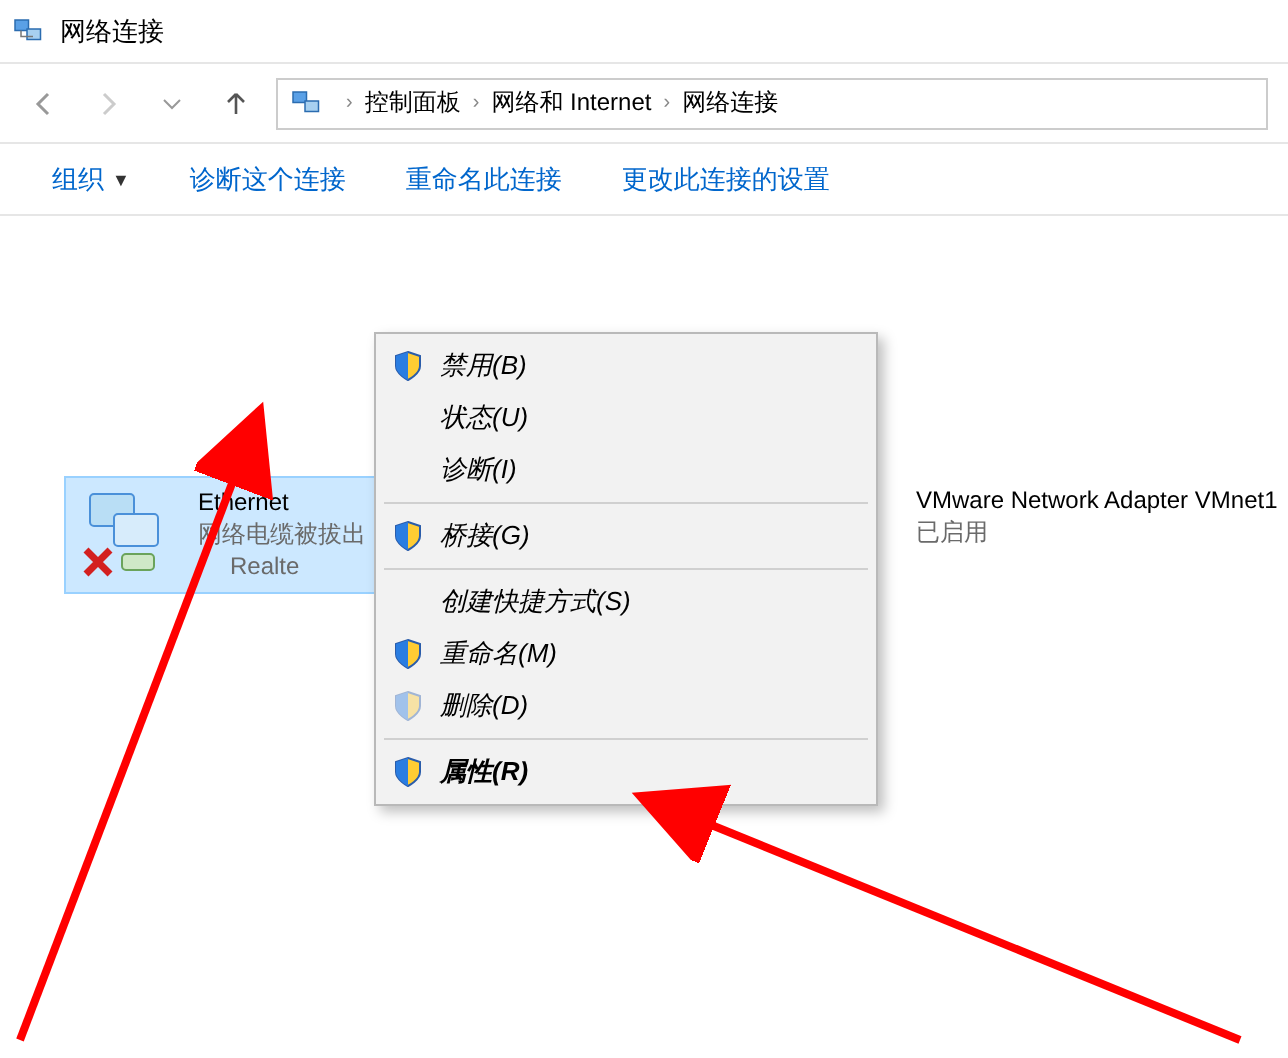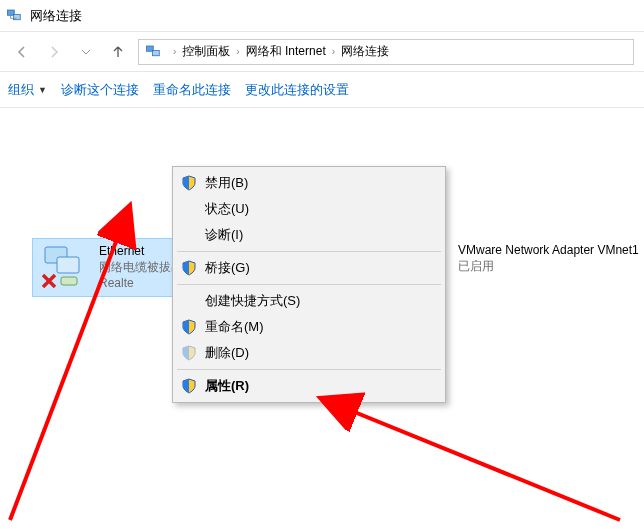--- a/index.html
+++ b/index.html
@@ -60,22 +60,22 @@
   }
   .breadcrumb .sep {
     color: #888;
     padding: 0 6px;
     font-size: 10px;
   }
   .toolbar {
     height: 36px;
     display: flex;
     align-items: center;
-    padding: 0 8px;
-    gap: 14px;
+    padding: 0 26px;
+    gap: 30px;
     background: #fff;
     border-bottom: 1px solid #e6e6e6;
     font-size: 13px;
     color: #0066cc;
   }
   .toolbar .org {
     display: flex;
     align-items: center;
     gap: 4px;
   }
@@ -105,32 +105,33 @@
     height: 48px;
     position: relative;
   }
   .adapter .texts {
     display: flex;
     flex-direction: column;
     line-height: 1.35;
   }
   .adapter .name { color: #000; }
   .adapter .status { color: #6a6a6a; }
-  .adapter .detail { color: #6a6a6a; }
+  .adapter .detail { color: #6a6a6a; margin-left: 16px; }
   .contextmenu {
     position: absolute;
-    left: 172px;
+    left: 187px;
     top: 166px;
-    width: 274px;
+    width: 252px;
     background: #f2f2f2;
     border: 1px solid #b9b9b9;
     box-shadow: 3px 3px 6px rgba(0,0,0,0.25);
     padding: 3px 2px;
     z-index: 10;
     font-size: 13px;
+    font-style: italic;
   }
   .contextmenu .mi {
     display: flex;
     align-items: center;
     height: 26px;
     padding: 0 8px 0 6px;
     gap: 8px;
   }
   .contextmenu .mi.disabled { color: #000000; }
   .contextmenu .mi.bold .lbl { font-weight: 700; }

